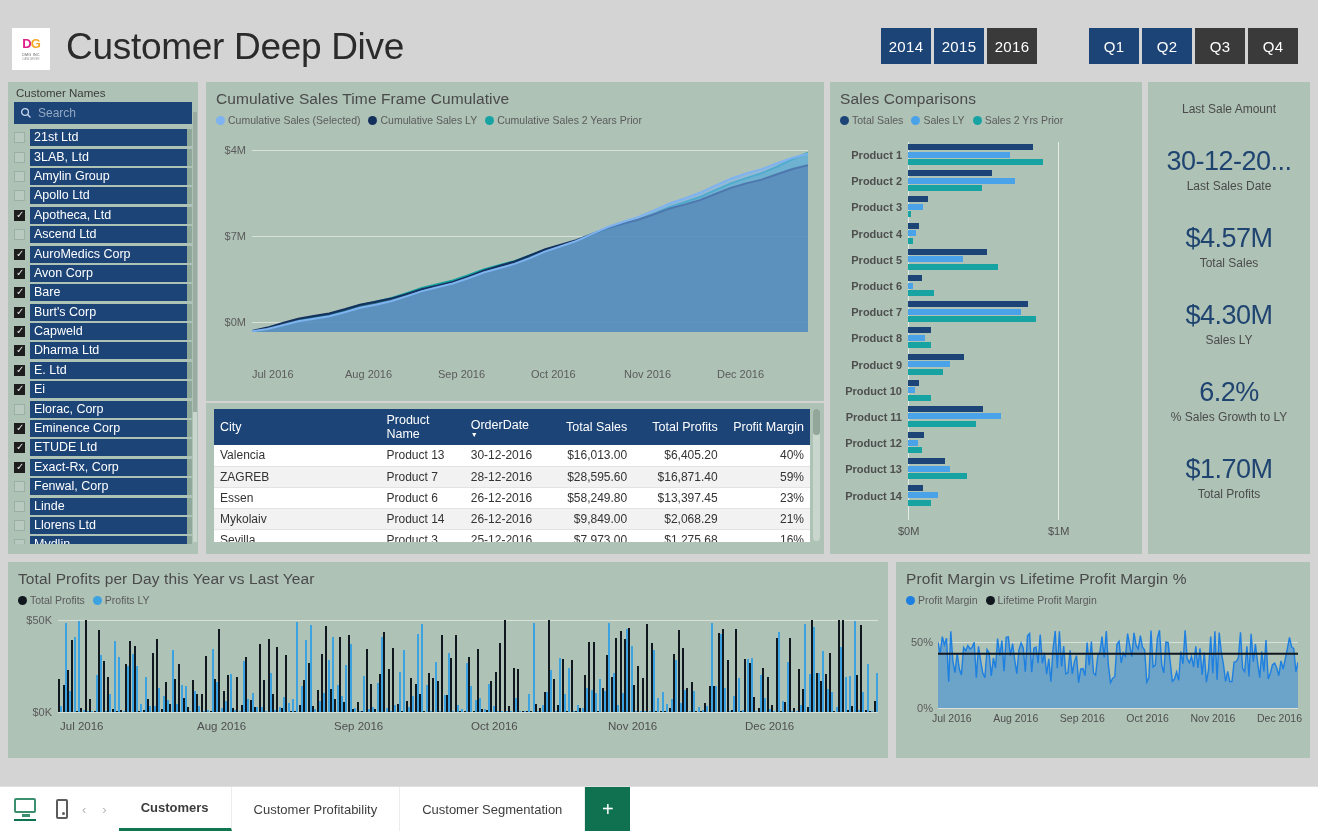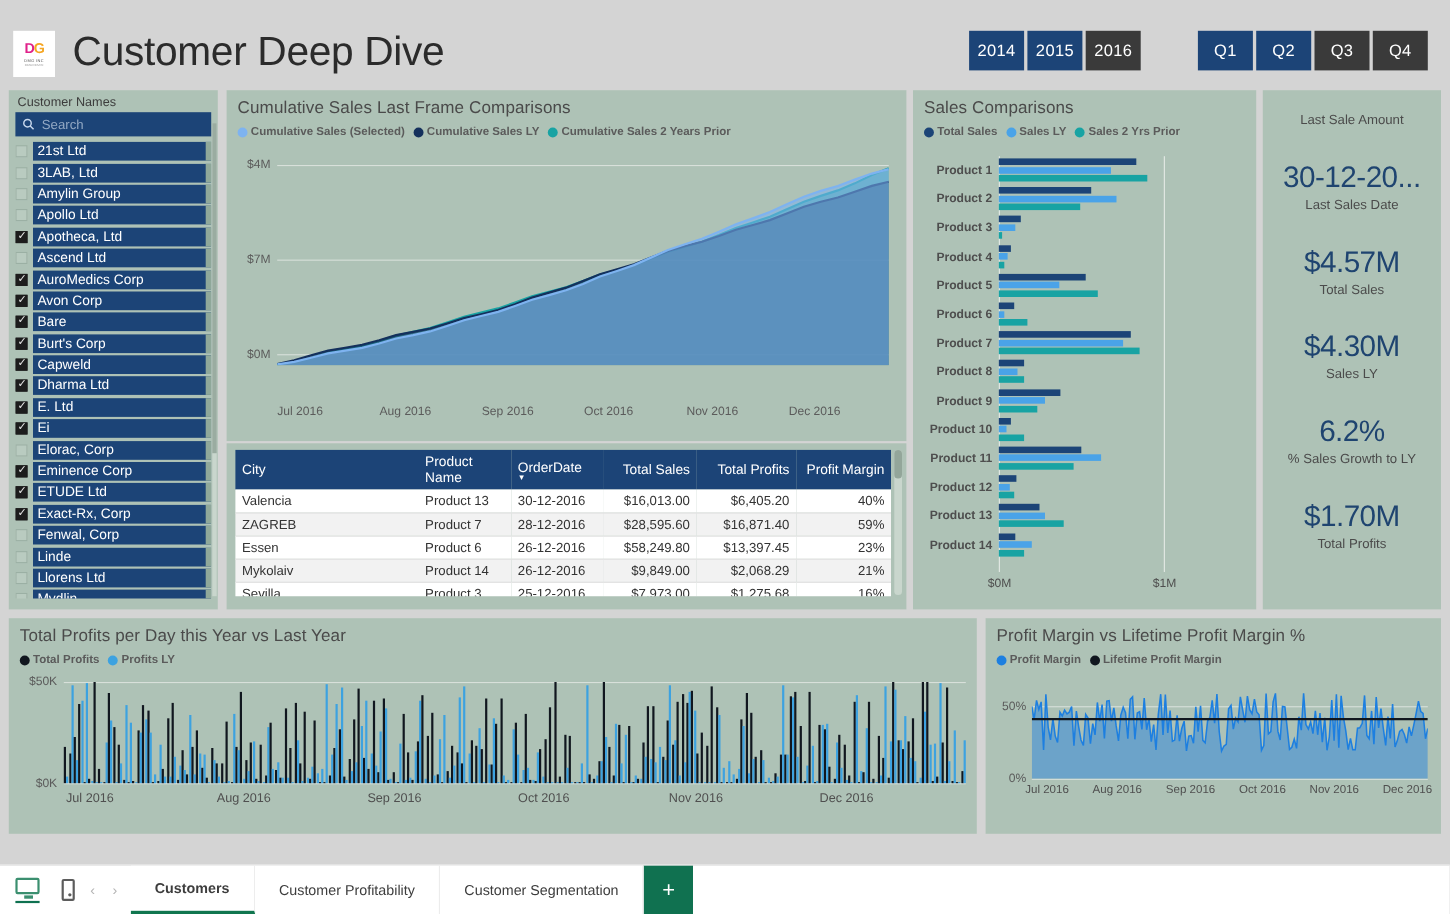--- a/index.html
+++ b/index.html
@@ -38,21 +38,21 @@
   .slicer-btn.on  { background: #1c4477; }
   .slicer-btn.off { background: #3a3a3a; }
 
   
   .panel { position: absolute; background: #aec2b6; }
   .panel-title {
     font-size: 15.5px; color: #4a4a4a; font-weight: normal;
     padding: 8px 0 0 10px; letter-spacing: .1px;
   }
   .legend { display: flex; align-items: center; gap: 8px; padding: 6px 0 0 10px; }
-  .legend-item { display: flex; align-items: center; gap: 3px; font-size: 10.5px; color: #5b5b5b; white-space: nowrap; font-weight: bold;}
+  .legend-item { display: flex; align-items: center; gap: 3px; font-size: 10.5px; color: #5b5b5b; white-space: nowrap;}
   .dot { width: 9px; height: 9px; border-radius: 50%; display: inline-block; }
 
   
   #slicer-panel { left: 8px; top: 82px; width: 190px; height: 472px; }
   .slicer-label { font-size: 11.5px; color: #3c3c3c; padding: 5px 0 3px 8px; }
   .search-box {
     margin: 0 6px; height: 22px; background: #1c4477; display: flex; align-items: center;
     padding-left: 6px; gap: 6px;
   }
   .search-box .ph { color: #93a9c4; font-size: 12px; }
@@ -291,21 +291,21 @@
           <div class="cb"></div>
           <div class="cust-name">Mydlin</div>
         </div>
       </div>
     <div class="slicer-scrollbar">
         <i></i>
       </div>
   </div>
 
   <div class="panel" id="cum-panel">
-    <div class="panel-title">Cumulative Sales Last Frame Comparisons</div>
+    <div class="panel-title">Cumulative Sales Time Frame Cumulative</div>
     <div class="legend" id="cum-legend">
         <div class="legend-item">
           <span class="dot" style="background: rgb(126, 179, 240);"></span>
           <span>Cumulative Sales (Selected)</span>
         </div>
         <div class="legend-item">
           <span class="dot" style="background: rgb(20, 48, 92);"></span>
           <span>Cumulative Sales LY</span>
         </div>
         <div class="legend-item">

